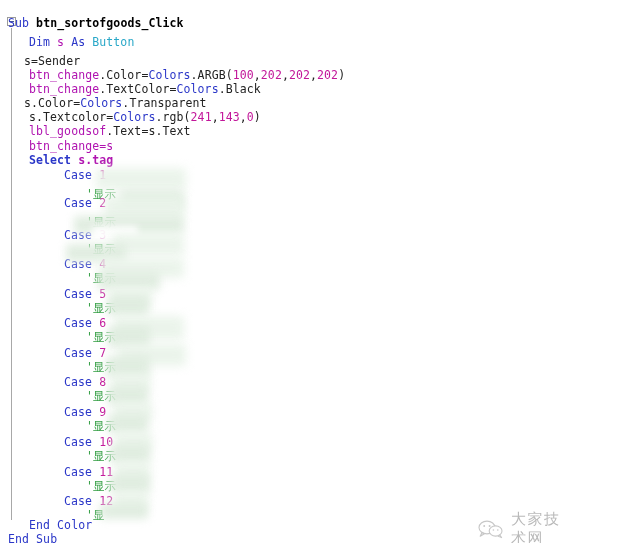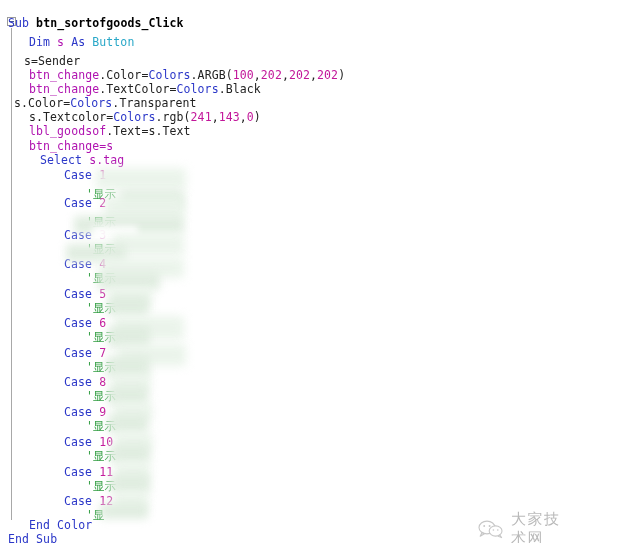--- a/index.html
+++ b/index.html
@@ -106,25 +106,25 @@
   <div class="collapse-box" style="left:7px;top:17px;"></div>
 
   <div class="guide-line" style="left:11px;top:28px;height:492px;"></div>
 
   <div id="code-lines">
       <div class="code-line" style="top: 14px; padding-left: 8px;"><span class="t-kw">Sub</span><span class="t-plain"> </span><span class="t-title">btn_sortofgoods_Click</span></div>
       <div class="code-line" style="top: 33px; padding-left: 29px;"><span class="t-kw">Dim</span><span class="t-plain"> </span><span class="t-ident">s</span><span class="t-plain"> </span><span class="t-kw">As</span><span class="t-plain"> </span><span class="t-type">Button</span></div>
       <div class="code-line" style="top: 52px; padding-left: 24px;"><span class="t-plain">s=Sender</span></div>
       <div class="code-line" style="top: 66px; padding-left: 29px;"><span class="t-ident">btn_change</span><span class="t-plain">.Color=</span><span class="t-class">Colors</span><span class="t-plain">.ARGB(</span><span class="t-num">100</span><span class="t-plain">,</span><span class="t-num">202</span><span class="t-plain">,</span><span class="t-num">202</span><span class="t-plain">,</span><span class="t-num">202</span><span class="t-plain">)</span></div>
       <div class="code-line" style="top: 80px; padding-left: 29px;"><span class="t-ident">btn_change</span><span class="t-plain">.TextColor=</span><span class="t-class">Colors</span><span class="t-plain">.Black</span></div>
-      <div class="code-line" style="top: 94px; padding-left: 14px;"><span class="t-plain">s.Color=</span><span class="t-class">Colors</span><span class="t-plain">.Transparent</span></div>
+      <div class="code-line" style="top: 94px; padding-left: 24px;"><span class="t-plain">s.Color=</span><span class="t-class">Colors</span><span class="t-plain">.Transparent</span></div>
       <div class="code-line" style="top: 108px; padding-left: 29px;"><span class="t-plain">s.Textcolor=</span><span class="t-class">Colors</span><span class="t-plain">.rgb(</span><span class="t-num">241</span><span class="t-plain">,</span><span class="t-num">143</span><span class="t-plain">,</span><span class="t-num">0</span><span class="t-plain">)</span></div>
       <div class="code-line" style="top: 122px; padding-left: 29px;"><span class="t-ident">lbl_goodsof</span><span class="t-plain">.Text=s.Text</span></div>
       <div class="code-line" style="top: 137px; padding-left: 29px;"><span class="t-ident">btn_change=s</span></div>
-      <div class="code-line" style="top: 151px; padding-left: 40px;"><span class="t-kw">Select</span><span class="t-plain"> </span><span class="t-ident">s.tag</span></div>
+      <div class="code-line" style="top: 151px; padding-left: 29px; font-weight: bold;"><span class="t-kw">Select</span><span class="t-plain"> </span><span class="t-ident">s.tag</span></div>
       <div class="code-line" style="top: 166px; padding-left: 64px;"><span class="t-kw">Case</span><span class="t-plain"> </span><span class="t-num">1</span></div>
       <div class="code-line" style="top: 185px; padding-left: 86px;"><span class="t-cmt">'显示</span></div>
       <div class="code-line" style="top: 194px; padding-left: 64px; text-align: right;"><span class="t-kw">Case</span><span class="t-plain"> </span><span class="t-num">2</span></div>
       <div class="code-line" style="top: 213px; padding-left: 86px;"><span class="t-cmt">'显示</span></div>
       <div class="code-line" style="top: 226px; padding-left: 64px;"><span class="t-kw">Case</span><span class="t-plain"> </span><span class="t-num">3</span></div>
       <div class="code-line" style="top: 240px; padding-left: 86px;"><span class="t-cmt">'显示</span></div>
       <div class="code-line" style="top: 255px; padding-left: 64px;"><span class="t-kw">Case</span><span class="t-plain"> </span><span class="t-num">4</span></div>
       <div class="code-line" style="top: 269px; padding-left: 86px;"><span class="t-cmt">'显示</span></div>
       <div class="code-line" style="top: 285px; padding-left: 64px;"><span class="t-kw">Case</span><span class="t-plain"> </span><span class="t-num">5</span></div>
       <div class="code-line" style="top: 299px; padding-left: 86px;"><span class="t-cmt">'显示</span></div>

